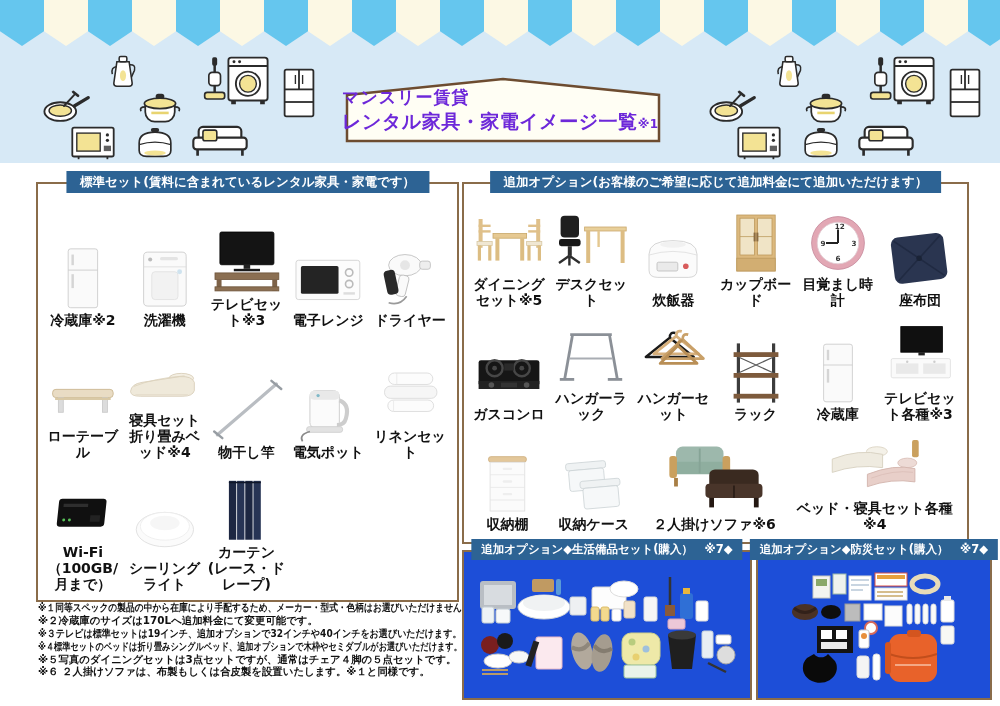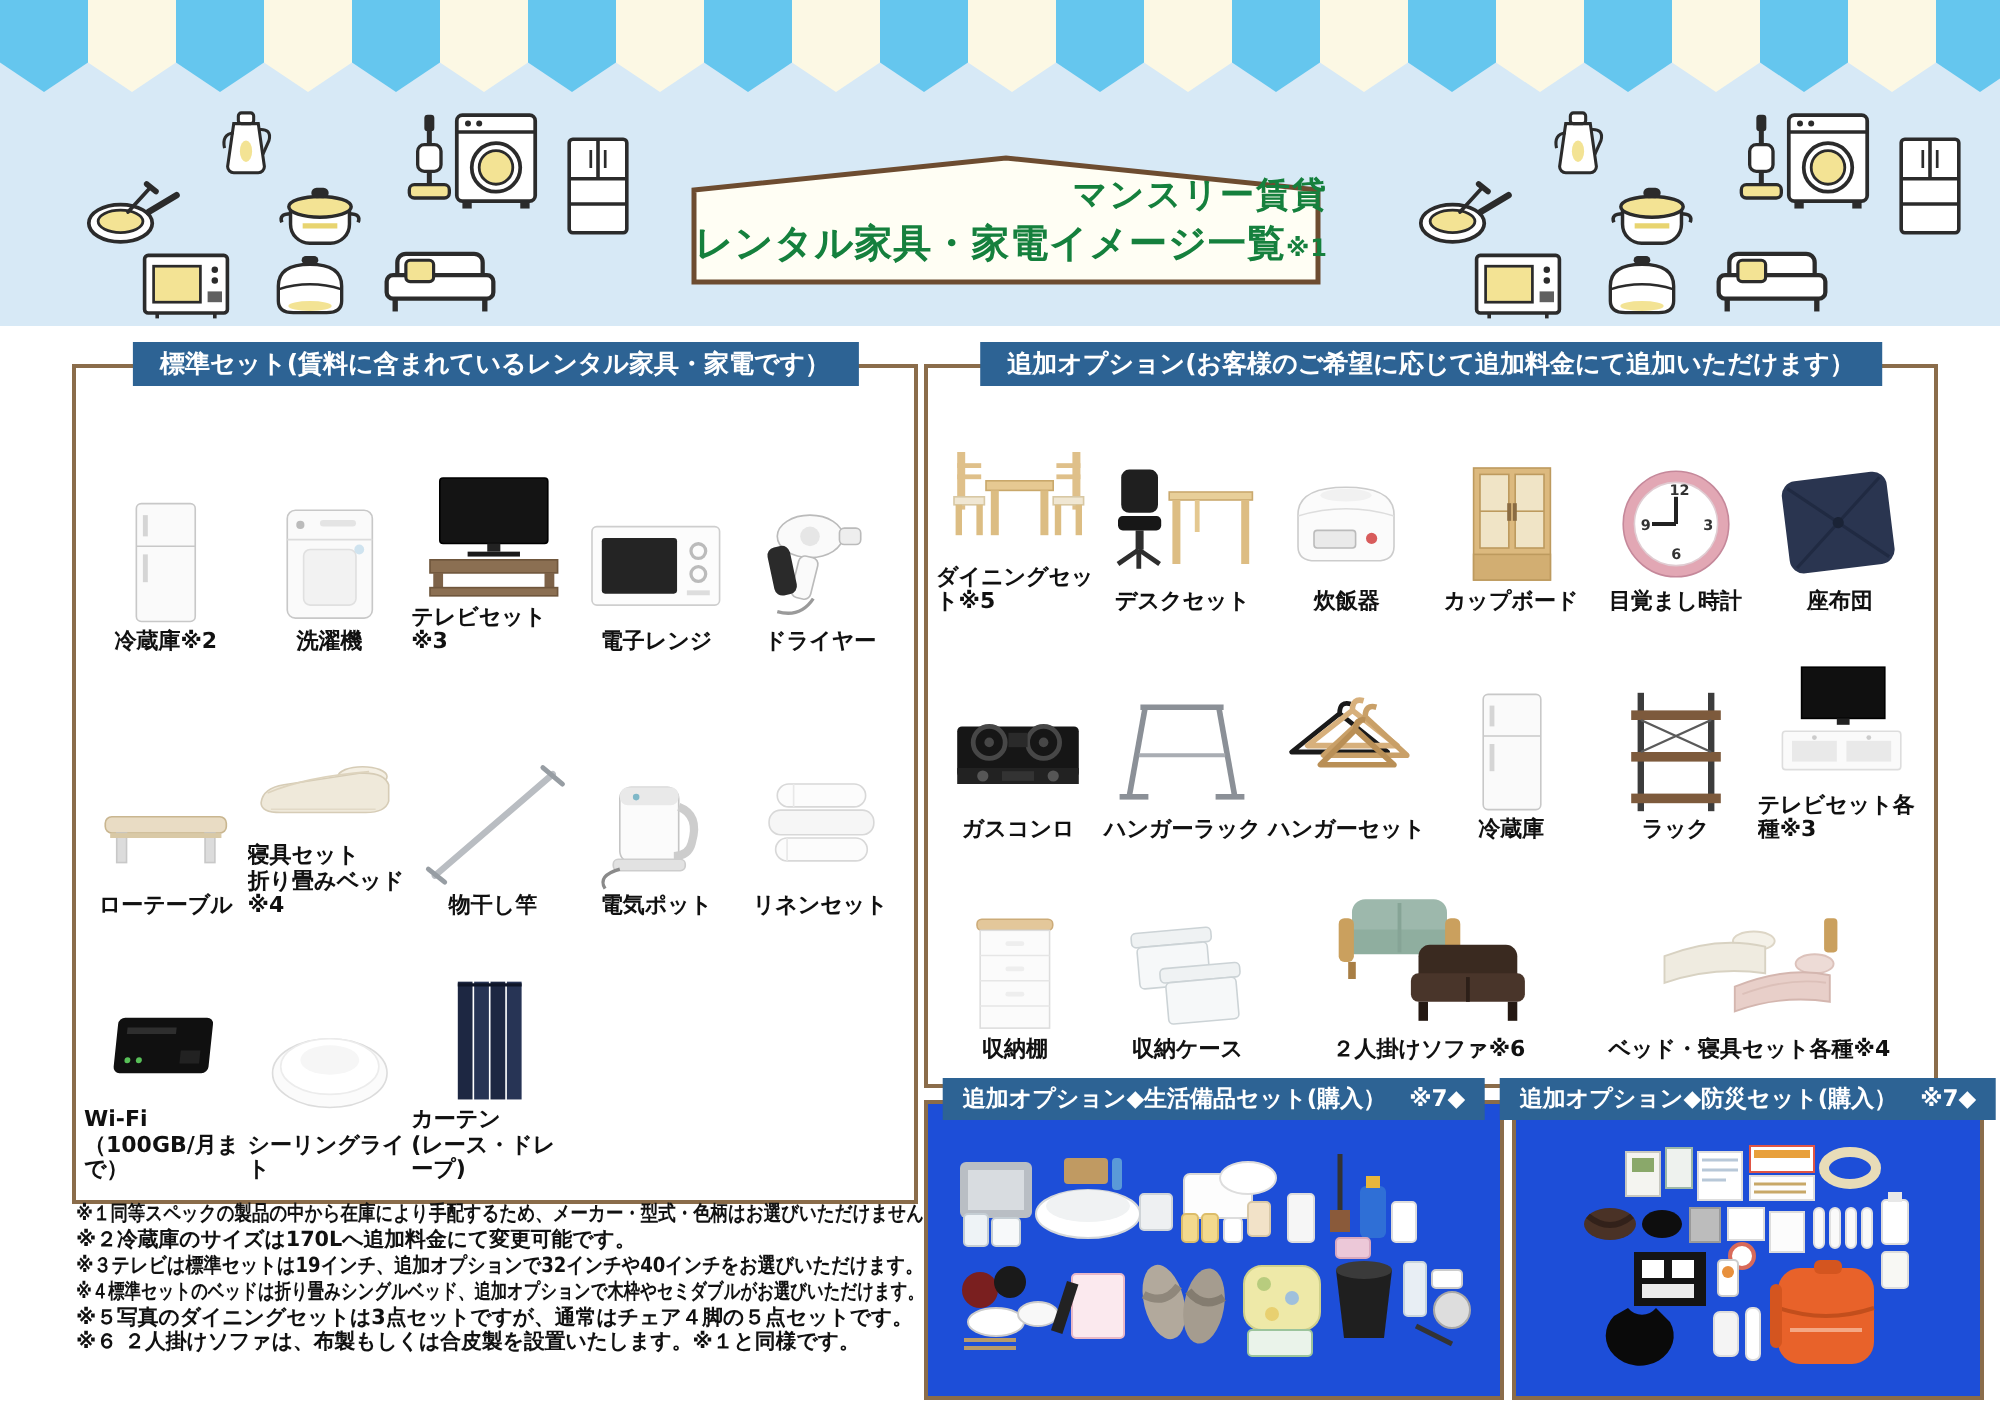--- a/index.html
+++ b/index.html
@@ -9,41 +9,41 @@
   #banner{position:absolute;left:0;top:0;width:1000px;height:163px;background:#d7e9f6;}
   #awning{position:absolute;left:0;top:0;width:1000px;height:46px;display:flex;}
   .pennant{width:44px;height:46px;flex:0 0 44px;
            clip-path:polygon(0 0,100% 0,100% 68%,50% 100%,0 68%);}
   .icon-cluster{position:absolute;top:48px;width:300px;height:112px;}
   #icons-left{left:22px;}
   #icons-right{left:688px;}
   .b-icon{position:absolute;}
   #title-box{position:absolute;left:342px;top:76px;width:322px;height:68px;}
   #title-box svg{position:absolute;left:0;top:0;}
-  #title-text{position:absolute;left:0;top:10px;width:100%;text-align:right;color:#15803d;}
+  #title-text{position:absolute;left:0;top:10px;width:100%;text-align:left;color:#6d28d9;}
   #title-line1{font-size:17px;font-weight:bold;letter-spacing:1px;}
   #title-line2{font-size:19px;font-weight:bold;letter-spacing:.5px;}
   #title-note{font-size:12px;font-weight:bold;}
   
   .panel{position:absolute;background:#fff;border:2px solid #8a6c4a;}
   .panel-header{position:absolute;top:-13px;left:50%;transform:translateX(-50%);
                 background:#2d6394;color:#fff;font-size:12.5px;font-weight:bold;
                 padding:4px 14px;white-space:nowrap;line-height:1.1;}
   #standard-panel{left:36px;top:182px;width:419px;height:416px;}
   #optional-panel{left:462px;top:182px;width:503px;height:358px;}
   #std-grid{position:absolute;left:4px;top:14px;width:409px;height:396px;
             display:grid;grid-template-columns:repeat(5,1fr);grid-template-rows:repeat(3,1fr);}
   .opt-row{position:absolute;left:4px;width:493px;display:grid;}
   #opt-r1{top:14px;height:112px;grid-template-columns:repeat(6,1fr);}
   #opt-r2{top:128px;height:112px;grid-template-columns:repeat(6,1fr);}
   #opt-r3{top:242px;height:108px;grid-template-columns:16% 19% 30% 35%;}
   .cell{display:flex;flex-direction:column;align-items:center;justify-content:flex-end;
         padding-bottom:2px;overflow:hidden;}
   .cell .img{display:flex;align-items:flex-end;justify-content:center;flex:1 1 auto;width:100%;}
-  .cell .lbl{font-size:11px;font-weight:bold;color:#111;
+  .cell .lbl{font-size:14px;font-weight:bold;color:#111;text-align:center;
              white-space:pre-line;line-height:1.15;margin-top:1px;}
   
   .pbox{position:absolute;background:#1d4ed8;border:2px solid #8a6c4a;}
   #pbox-0{left:462px;top:550px;width:286px;height:146px;}
   #pbox-1{left:756px;top:550px;width:232px;height:146px;}
   .pbox .panel-header{font-size:11.5px;padding:4px 10px;}
   .pbox .collage{position:absolute;left:4px;top:12px;right:4px;bottom:4px;
                  display:flex;align-items:center;justify-content:center;}
   
   #footnotes{position:absolute;left:38px;top:601px;width:424px;color:#111;}
@@ -534,40 +534,40 @@
                 <path d="M62 18 q0 -8 7 -6 M62 18 L36 42 h52 z" stroke="#c9a068" stroke-width="3.5"></path>
                 <path d="M56 26 q0 -7 6 -6 M56 26 L34 48 h46 z" stroke="#b98f56" stroke-width="3.5"></path>
               </g>
             </svg>
           </div>
           <div class="lbl">ハンガーセット</div>
         </div>
         <div class="cell">
           <div class="img">
             <svg width="80" height="74" viewBox="0 0 100 80" preserveAspectRatio="xMidYMax meet">
-              <rect x="32" y="4" width="36" height="72" rx="3" fill="#fafafa" stroke="#c8c8c8"></rect>
-              <line x1="32" y1="30" x2="68" y2="30" stroke="#c8c8c8"></line>
-              <rect x="36" y="11" width="3" height="13" fill="#d5d5d5"></rect>
-              <rect x="36" y="35" width="3" height="17" fill="#d5d5d5"></rect>
-            </svg>
-          </div>
-          <div class="lbl">冷蔵庫</div>
-        </div>
-        <div class="cell">
-          <div class="img">
-            <svg width="80" height="74" viewBox="0 0 100 80" preserveAspectRatio="xMidYMax meet">
               <rect x="26" y="3" width="4" height="74" fill="#3c3c3c"></rect>
               <rect x="70" y="3" width="4" height="74" fill="#3c3c3c"></rect>
               <rect x="22" y="14" width="56" height="6" fill="#7d5a3c"></rect>
               <rect x="22" y="40" width="56" height="6" fill="#7d5a3c"></rect>
               <rect x="22" y="66" width="56" height="6" fill="#7d5a3c"></rect>
               <path d="M28 20 L72 40 M72 20 L28 40" stroke="#5a5a5a" stroke-width="1.5"></path>
             </svg>
           </div>
           <div class="lbl">ラック</div>
+        </div>
+        <div class="cell">
+          <div class="img">
+            <svg width="80" height="74" viewBox="0 0 100 80" preserveAspectRatio="xMidYMax meet">
+              <rect x="32" y="4" width="36" height="72" rx="3" fill="#fafafa" stroke="#c8c8c8"></rect>
+              <line x1="32" y1="30" x2="68" y2="30" stroke="#c8c8c8"></line>
+              <rect x="36" y="11" width="3" height="13" fill="#d5d5d5"></rect>
+              <rect x="36" y="35" width="3" height="17" fill="#d5d5d5"></rect>
+            </svg>
+          </div>
+          <div class="lbl">冷蔵庫</div>
         </div>
         <div class="cell">
           <div class="img">
             <svg width="80" height="74" viewBox="0 0 100 80" preserveAspectRatio="xMidYMax meet">
               <rect x="26" y="2" width="52" height="32" fill="#101010" stroke="#000"></rect>
               <rect x="48" y="34" width="8" height="4" fill="#222"></rect>
               <rect x="14" y="42" width="74" height="24" rx="2" fill="#fafafa" stroke="#ddd"></rect>
               <rect x="20" y="48" width="28" height="13" fill="#e9e9e9"></rect>
               <rect x="54" y="48" width="28" height="13" fill="#e9e9e9"></rect>
               <circle cx="34" cy="46" r="1.5" fill="#ccc"></circle>

